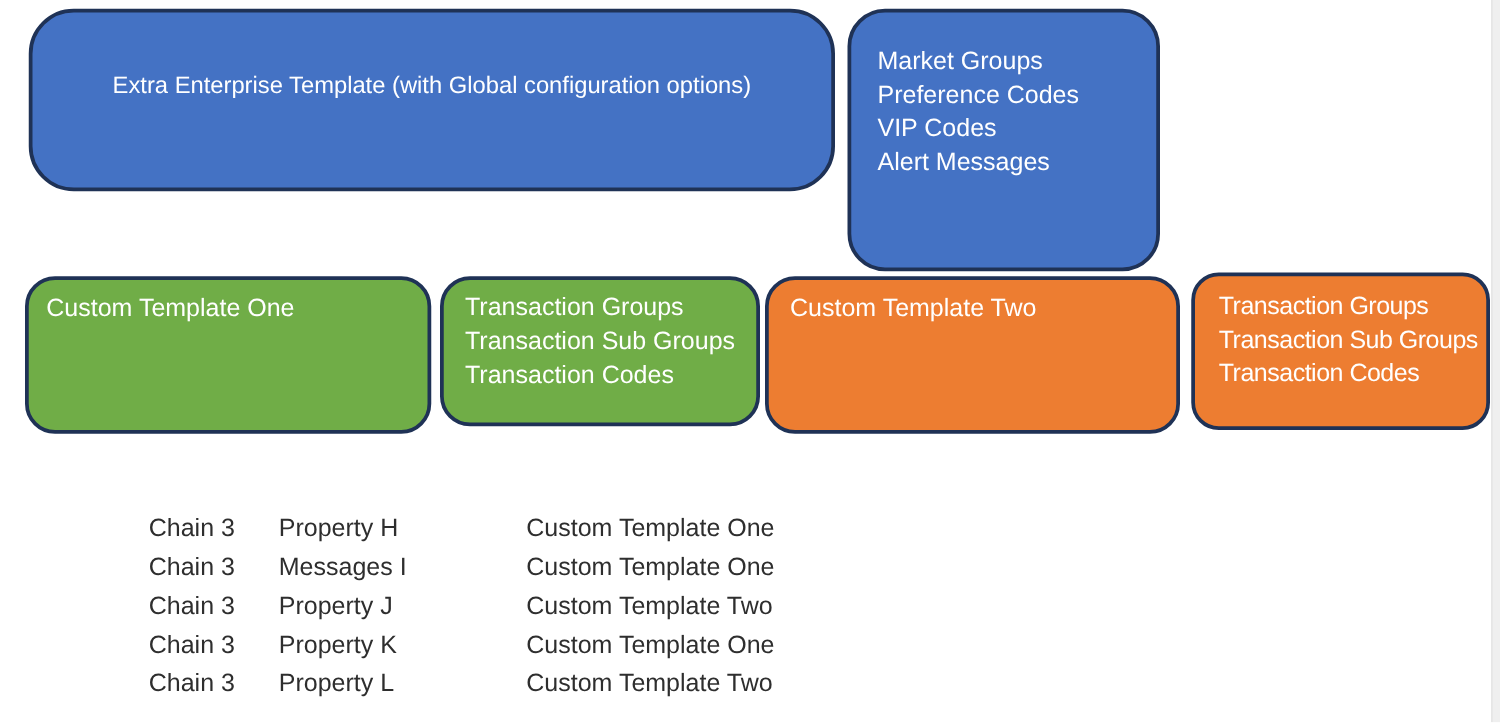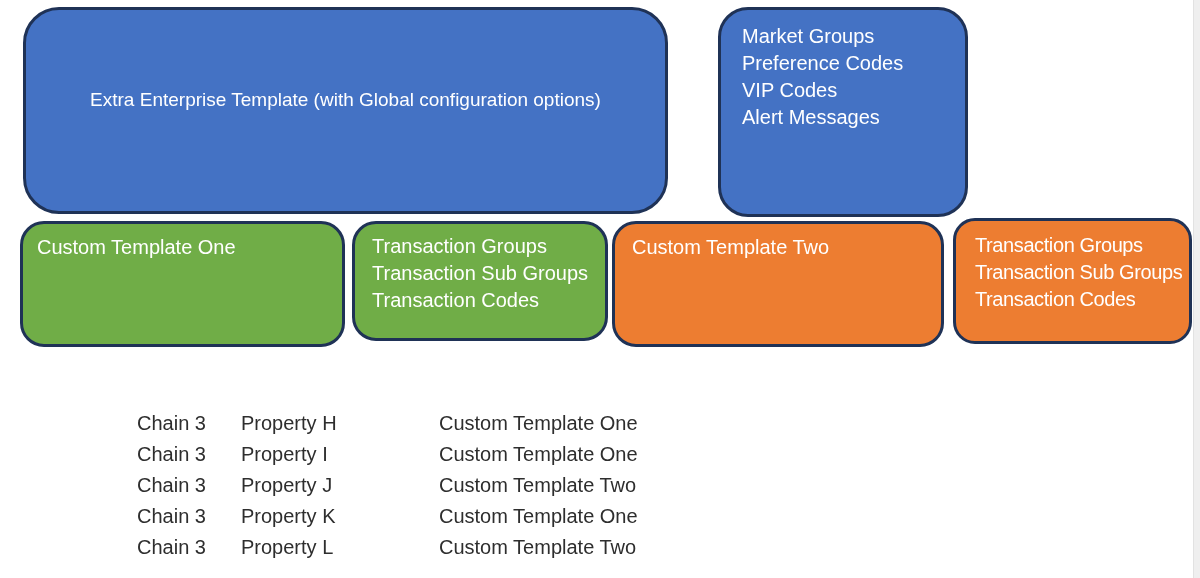--- a/index.html
+++ b/index.html
@@ -9,48 +9,48 @@
   }
   .shape{
     position:absolute;box-sizing:border-box;
     border:3px solid #1f3256;color:#ffffff;
   }
   .blue{background:#4472c4;}
   .green{background:#70ad47;}
   .orange{background:#ed7d31;}
 
   #box-enterprise{
-    left:23px;top:7px;width:645px;height:207px;border-radius:36px;
+    left:23px;top:7px;width:645px;height:146px;border-radius:36px;
     display:flex;align-items:center;justify-content:center;
     padding:0 24px 22px 24px;font-size:19px;text-align:center;white-space:nowrap;
   }
   #box-enterprise-config{
     left:678px;top:7px;width:250px;height:210px;border-radius:30px;
-    padding:13px 8px 0 21px;font-size:20px;line-height:27px;margin-left:40px;
+    padding:26px 8px 0 21px;font-size:20px;line-height:27px;
   }
   #box-custom-one{
     left:20px;top:221px;width:325px;height:126px;border-radius:24px;
     padding:12px 10px 0 14px;font-size:20px;
   }
   #box-custom-one-config{
     left:352px;top:221px;width:256px;height:120px;border-radius:24px;
     padding:9px 6px 0 17px;font-size:20px;line-height:27px;
   }
   #box-custom-two{
     left:612px;top:221px;width:332px;height:126px;border-radius:24px;
     padding:12px 10px 0 17px;font-size:20px;
   }
   #box-custom-two-config{
     left:953px;top:218px;width:239px;height:126px;border-radius:22px;
     padding:11px 4px 0 19px;font-size:20px;line-height:27px;letter-spacing:-0.4px;
   }
   .cfg-line{white-space:nowrap;}
 
   .map-table{
-    position:absolute;left:137px;top:408px;
+    position:absolute;left:119px;top:408px;
     font-size:20px;line-height:31px;color:#2e2e2e;
   }
   .trow{display:flex;}
   .tcell-chain{width:104px;}
   .tcell-property{width:198px;}
   .tcell-template{white-space:nowrap;}
 
   .right-strip{
     position:absolute;top:0;right:0;width:7px;height:578px;
     background:#efefef;border-left:1px solid #e2e2e2;box-sizing:border-box;
@@ -93,21 +93,21 @@
   </div>
 
   <div class="map-table">
     <div class="trow">
       <span class="tcell-chain">Chain 3</span>
       <span class="tcell-property">Property H</span>
       <span class="tcell-template">Custom Template One</span>
     </div>
     <div class="trow">
       <span class="tcell-chain">Chain 3</span>
-      <span class="tcell-property">Property I</span>
+      <span class="tcell-property">Messages I</span>
       <span class="tcell-template">Custom Template One</span>
     </div>
     <div class="trow">
       <span class="tcell-chain">Chain 3</span>
       <span class="tcell-property">Property J</span>
       <span class="tcell-template">Custom Template Two</span>
     </div>
     <div class="trow">
       <span class="tcell-chain">Chain 3</span>
       <span class="tcell-property">Property K</span>

